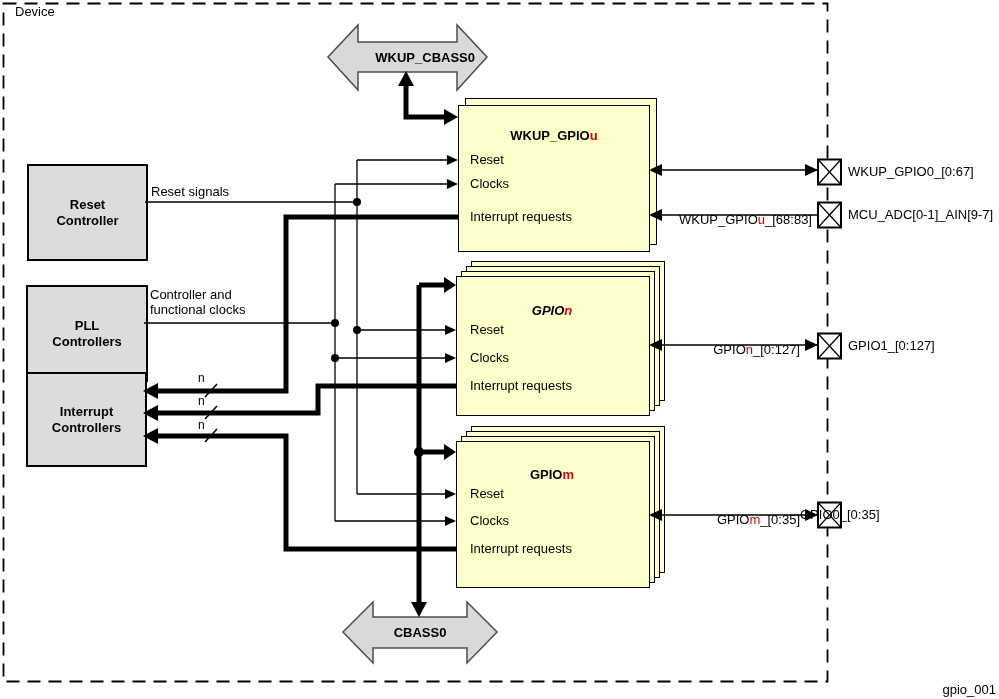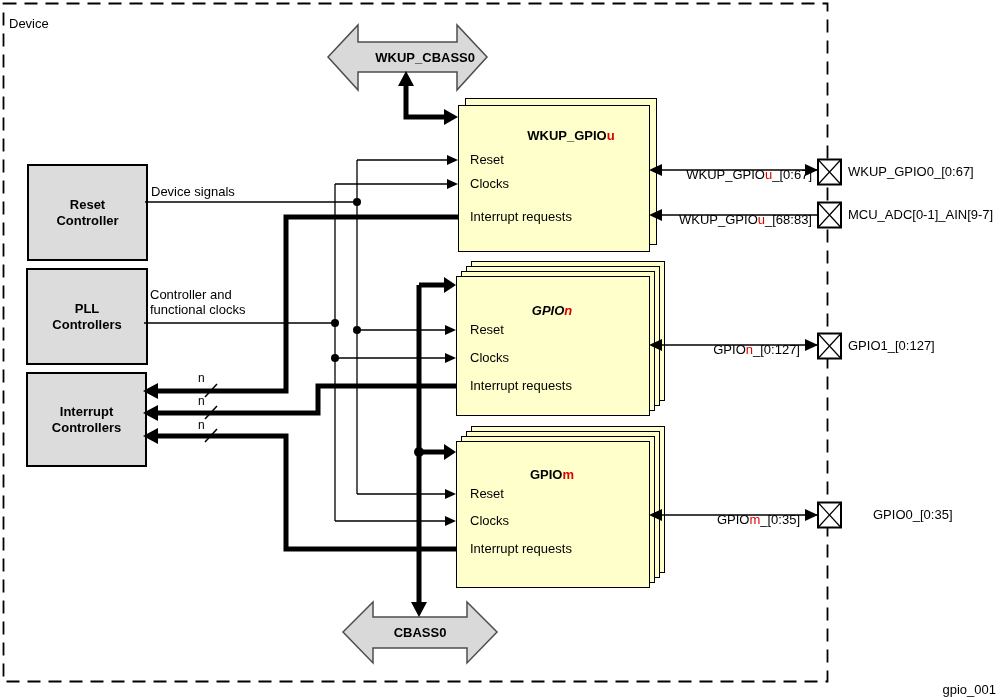--- a/index.html
+++ b/index.html
@@ -22,27 +22,27 @@
 </style>
 </head>
 <body>
 
 <div id="canvas">
 
   <svg id="border-layer" width="999" height="699">
     <rect x="3.5" y="3.5" width="824" height="678" fill="none" stroke="#000" stroke-width="1.8" stroke-dasharray="13 8"></rect>
   </svg>
 
-  <div class="txt" style="left:9px;top:4px;margin-top:12px;">Device</div>
+  <div class="txt" style="left:15px;top:4px;">Device</div>
 
   <div class="gray-box" style="left:27px;top:164px;width:117px;height:93px;">
     <span>Reset
 Controller</span>
   </div>
-  <div class="gray-box" style="left:26px;top:268px;width:118px;height:93px;">
+  <div class="gray-box" style="left:26px;top:285px;width:118px;height:93px;">
     <span>PLL
 Controllers</span>
   </div>
   <div class="gray-box" style="left:26px;top:372px;width:117px;height:91px;">
     <span>Interrupt
 Controllers</span>
   </div>
 
   <div class="sheet" style="left:465px;top:98px;width:190px;height:145px;"></div>
   <div class="sheet" style="left:458px;top:105px;width:190px;height:145px;"></div>
@@ -153,21 +153,21 @@
       <g>
         <rect x="818" y="502.5" width="23" height="25" stroke-width="2"></rect>
         <path d="M818 502.5 L841 527.5 M841 502.5 L818 527.5" stroke-width="1.2"></path>
       </g>
     </g>
   </svg>
 
   <div class="txt bold ctr" style="left:340px;top:50px;width:135px;text-align:right;">WKUP_CBASS0</div>
   <div class="txt bold ctr" style="left:355px;top:625px;width:130px;">CBASS0</div>
 
-  <div class="txt bold ctr" style="left:475px;top:113px;width:192px;">
+  <div class="txt bold ctr" style="left:458px;top:113px;width:192px;">
     <span>WKUP_GPIO</span><span class="red">u</span>
   </div>
   <div class="txt bold ctr" style="left:456px;top:288px;width:192px;font-style:italic;">
     <span>GPIO</span><span class="red">n</span>
   </div>
   <div class="txt bold ctr" style="left:456px;top:452px;width:192px;">
     <span>GPIO</span><span class="red">m</span>
   </div>
 
   <div class="txt" style="left:470px;top:152px;">Reset</div>
@@ -175,40 +175,37 @@
   <div class="txt" style="left:470px;top:209px;">Interrupt requests</div>
 
   <div class="txt" style="left:470px;top:322px;">Reset</div>
   <div class="txt" style="left:470px;top:350px;">Clocks</div>
   <div class="txt" style="left:470px;top:378px;">Interrupt requests</div>
 
   <div class="txt" style="left:470px;top:486px;">Reset</div>
   <div class="txt" style="left:470px;top:513px;">Clocks</div>
   <div class="txt" style="left:470px;top:541px;">Interrupt requests</div>
 
-  <div class="txt" style="left:151px;top:184px;">Device signals</div>
+  <div class="txt" style="left:151px;top:184px;">Reset signals</div>
   <div class="txt" style="left:150px;top:287px;">Controller and
 functional clocks</div>
   <div class="txt nlbl" style="left:198px;top:372px;">n</div>
   <div class="txt nlbl" style="left:198px;top:395px;">n</div>
   <div class="txt nlbl" style="left:198px;top:419px;">n</div>
 
-  <div class="txt rgt" style="left:620px;top:152px;width:192px;">
-    <span>WKUP_GPIO</span><span class="red">u</span><span>_[0:67]</span>
-  </div>
   <div class="txt rgt" style="left:620px;top:197px;width:192px;">
     <span>WKUP_GPIO</span><span class="red">u</span><span>_[68:83]</span>
   </div>
   <div class="txt rgt" style="left:600px;top:327px;width:200px;">
     <span>GPIO</span><span class="red">n</span><span>_[0:127]</span>
   </div>
   <div class="txt rgt" style="left:600px;top:497px;width:200px;">
     <span>GPIO</span><span class="red">m</span><span>_[0:35]</span>
   </div>
 
   <div class="txt" style="left:848px;top:164px;">WKUP_GPIO0_[0:67]</div>
   <div class="txt" style="left:848px;top:207px;">MCU_ADC[0-1]_AIN[9-7]</div>
   <div class="txt" style="left:848px;top:338px;">GPIO1_[0:127]</div>
-  <div class="txt" style="left:873px;top:507px;">GPIO0_[0:35]</div>
+  <div class="txt" style="left:800px;top:507px;">GPIO0_[0:35]</div>
 
   <div class="txt small rgt" style="left:900px;top:684px;width:96px;">gpio_001</div>
 
 </div>
 
 </body></html>

